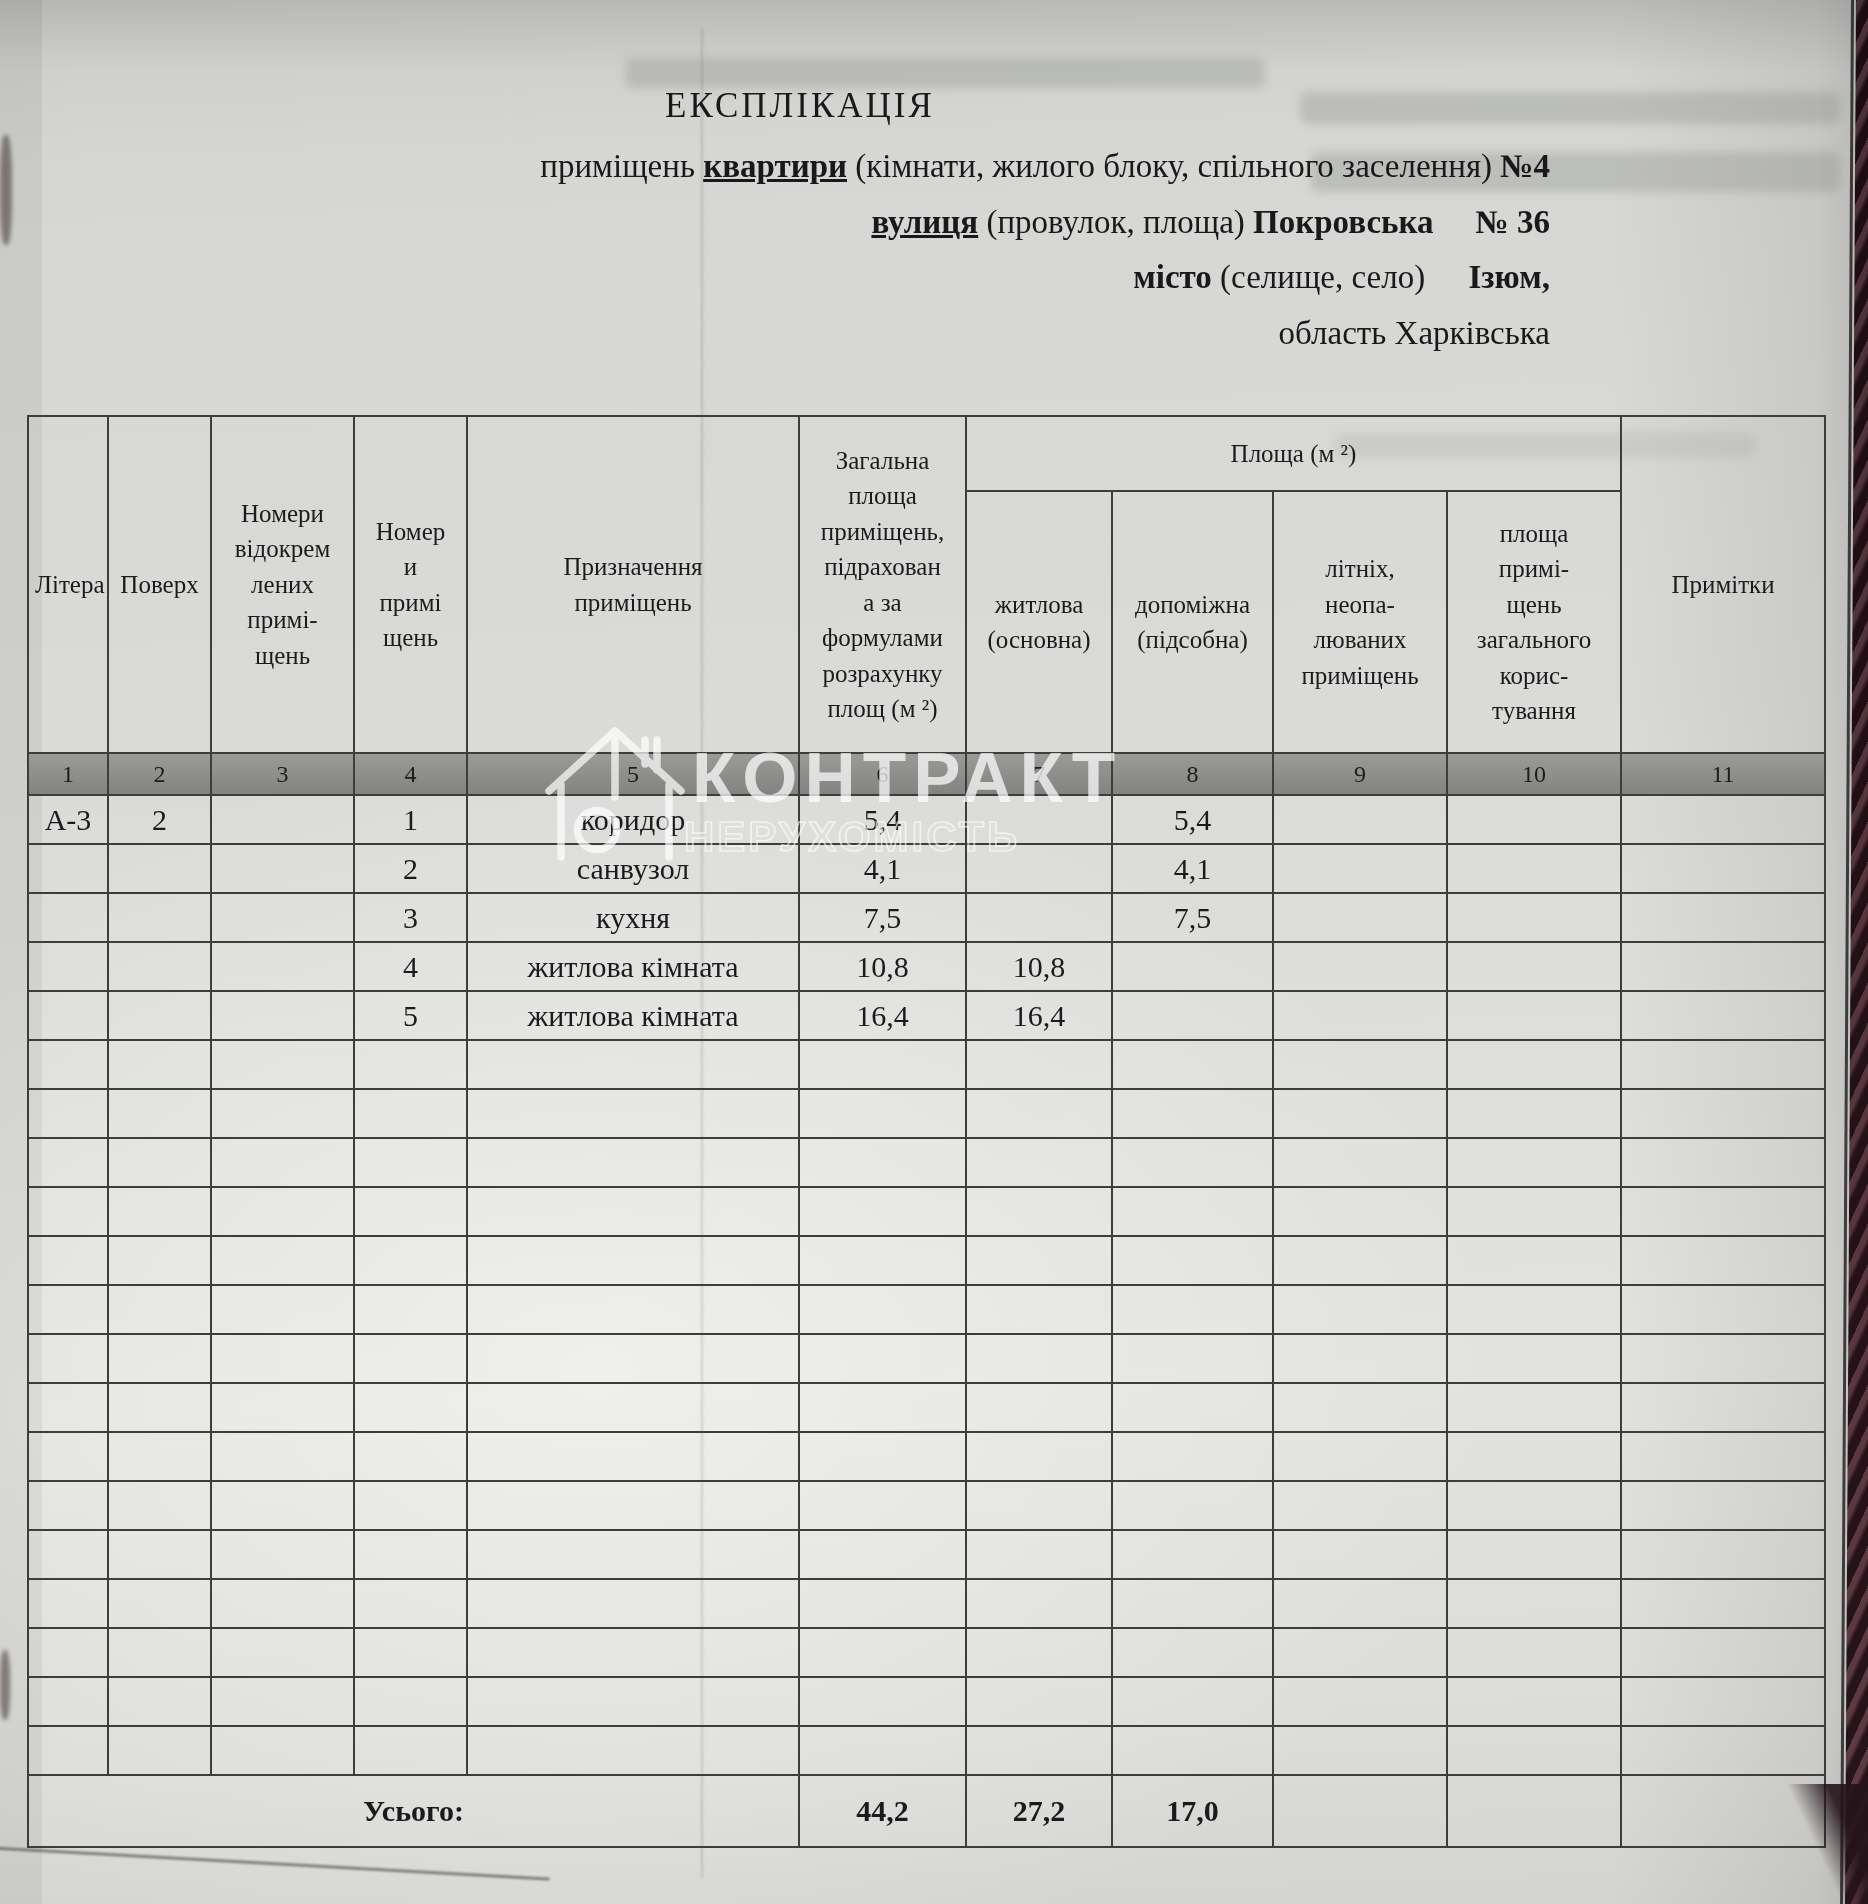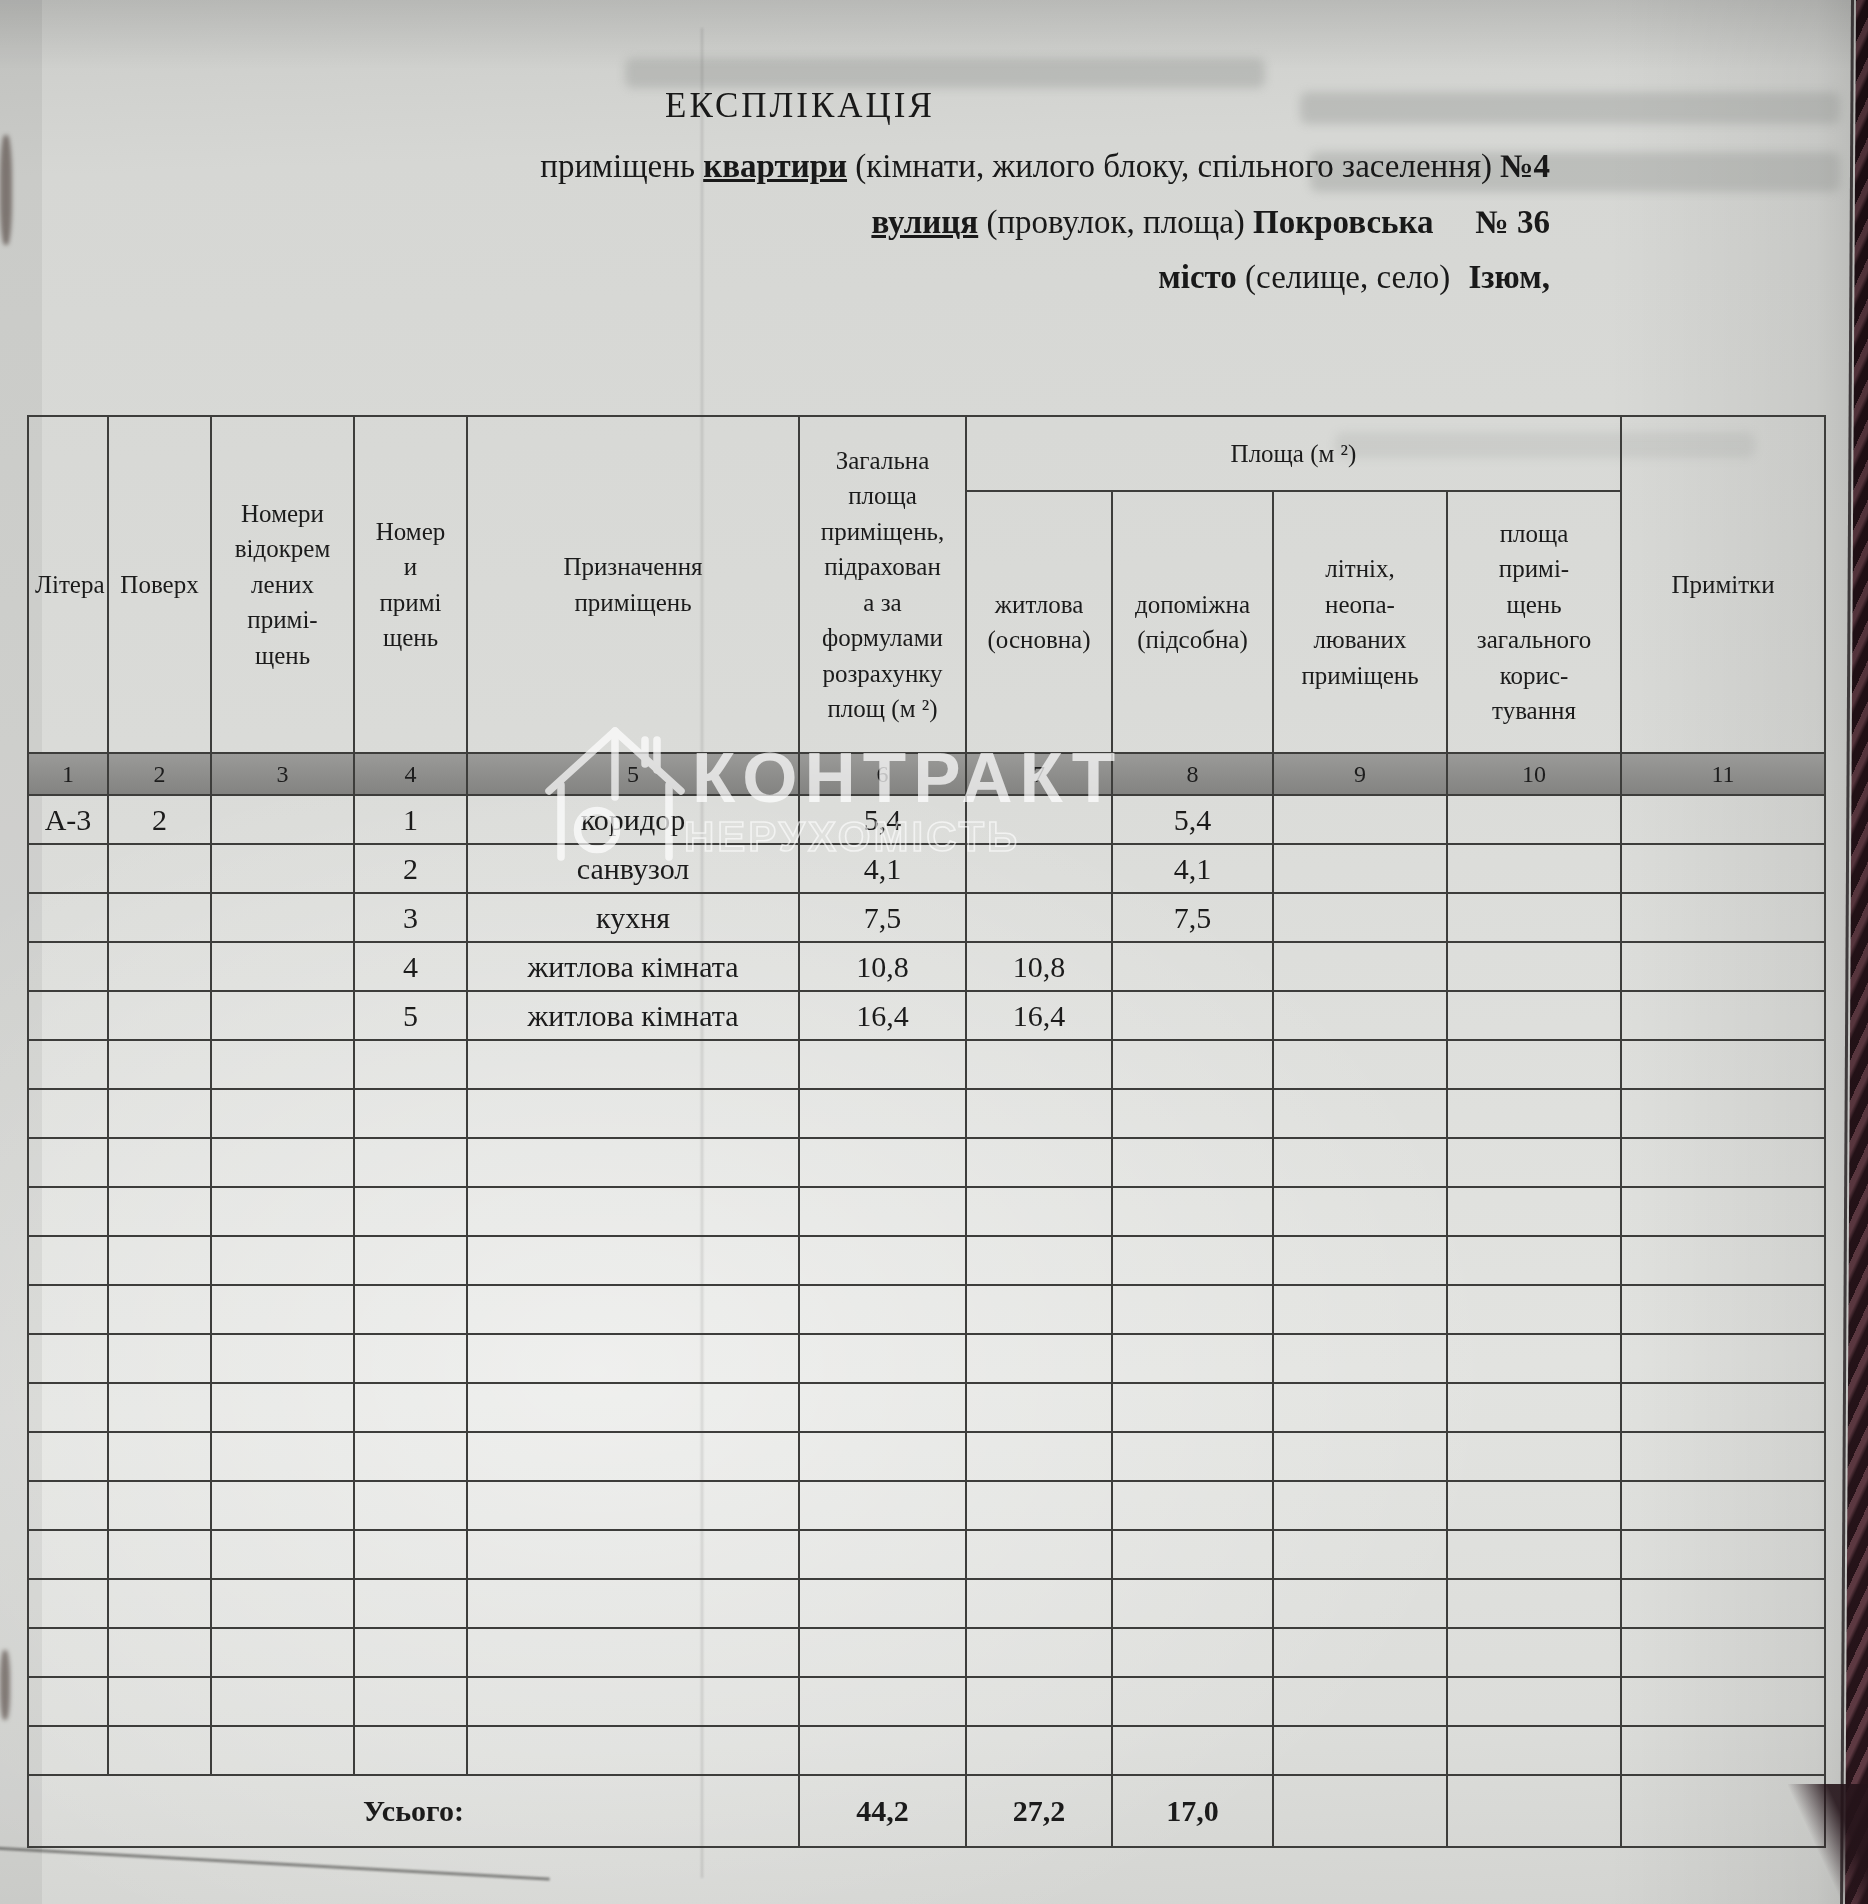--- a/index.html
+++ b/index.html
@@ -34,21 +34,21 @@
   .smudge{position:absolute;background:rgba(128,131,129,.30);filter:blur(5px);border-radius:8px;}
   .blot{position:absolute;background:rgba(62,48,42,.55);filter:blur(2px);border-radius:40%;}
 
   
   .titles{position:absolute;left:50px;top:86px;width:1500px;text-align:center;color:#191919;}
   .doc-title{font-size:35px;letter-spacing:3px;margin:0 0 18px 0;font-weight:normal;}
   .doc-line{font-size:33px;margin:0 0 11px 0;line-height:1.35;text-align:right;}
   .b{font-weight:bold;}
   .bu{font-weight:bold;text-decoration:underline;}
   .gap-l{display:inline-block;margin-left:42px;}
-  .gap-s{display:inline-block;margin-left:10px;}
+  .gap-s{display:inline-block;margin-left:35px;}
 
   
   table.expl{
     position:absolute;left:27px;top:415px;width:1797px;
     border-collapse:collapse;table-layout:fixed;color:#1b1b1b;
   }
   table.expl th, table.expl td{
     border:2px solid #3d3d3b;padding:0 6px;text-align:center;vertical-align:middle;
     overflow:hidden;
   }
@@ -98,20 +98,21 @@
   <div class="smudge" style="left:1335px;top:432px;width:420px;height:26px;opacity:.5;"></div>
   <div class="blot" style="left:0;top:135px;width:12px;height:110px;"></div>
   <div class="blot" style="left:0;top:1650px;width:10px;height:70px;"></div>
   <div class="crease"></div>
 
   <div class="titles">
     <h1 class="doc-title">ЕКСПЛІКАЦІЯ</h1>
     <div class="doc-line"><span>приміщень </span><span class="bu">квартири</span><span> (кімнати, жилого блоку, спільного заселення) </span><span class="b">№4</span></div>
     <div class="doc-line"><span class="bu">вулиця</span><span> (провулок, площа) </span><span class="b">Покровська</span><span class="b gap-l">№ 36</span></div>
     <div class="doc-line"><span class="b">місто</span><span> (селище, село) </span><span class="b gap-s">Ізюм,</span></div>
+    <div class="doc-line"><span>область </span><span>Харківська</span></div>
   </div>
 
   <table class="expl">
     <colgroup>
       <col style="width:80px">
         <col style="width:103px">
         <col style="width:143px">
         <col style="width:113px">
       <col style="width:332px">
         <col style="width:167px">

